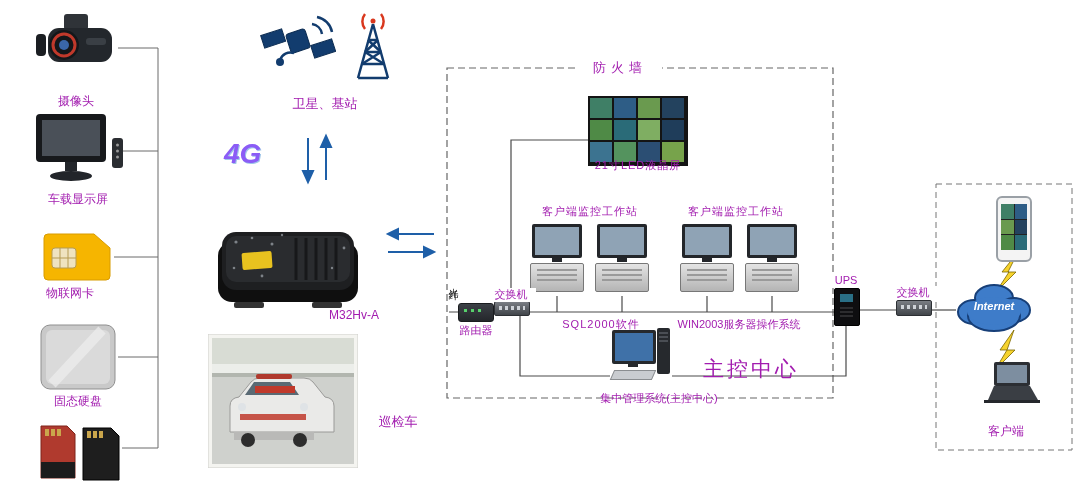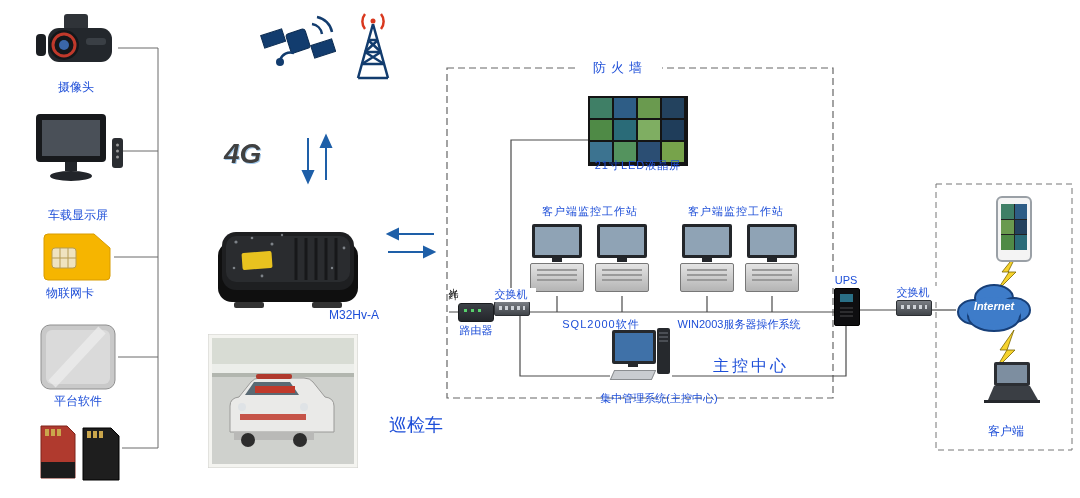--- a/index.html
+++ b/index.html
@@ -1,26 +1,26 @@
 <!DOCTYPE html>
 <html><head>
 <meta charset="utf-8">
 <style>
   html,body{margin:0;padding:0;background:#fff;}
   .canvas{position:relative;width:1080px;height:498px;background:#fff;overflow:hidden;
           font-family:"Liberation Sans","DejaVu Sans",sans-serif;color:#111;}
   .abs{position:absolute;}
   svg{display:block;}
-  .lbl{position:absolute;font-size:12px;color:#1d4ed8;text-align:center;line-height:1.25;}
+  .lbl{position:absolute;font-size:12px;color:#a21caf;text-align:center;line-height:1.25;}
   .lbl-sm{font-size:11px;}
   .bgw{background:#fff;}
   .sp1{letter-spacing:1px;}
   .fw-label{font-size:13px;letter-spacing:5px;}
-  .title-big{font-size:16px;letter-spacing:3px;}
-  .tech4g{position:absolute;font-size:28px;font-weight:bold;font-style:italic;color:#404040;
+  .title-big{font-size:21px;letter-spacing:3px;}
+  .tech4g{position:absolute;font-size:28px;font-weight:bold;font-style:italic;color:#8b5cf6;
           text-shadow:1px 1px 0 #9fc6e8;}
   .fiber{position:absolute;font-size:10px;writing-mode:vertical-rl;letter-spacing:2px;background:#fff;}
   
   .ws{position:absolute;width:58px;height:72px;}
   .ws-mon{margin:0 auto;width:44px;height:28px;background:#8fa3b5;border:3px solid #23262a;border-radius:2px;}
   .ws-neck{margin:0 auto;width:10px;height:4px;background:#23262a;}
   .ws-box{margin:1px auto 0;width:54px;height:29px;background:linear-gradient(#e4e4e4,#b4b4b4);
           border:1px solid #777;border-radius:2px;position:relative;box-sizing:border-box;}
   .ws-box::before{content:"";position:absolute;left:6px;right:6px;top:5px;height:15px;
           background:repeating-linear-gradient(#9a9a9a 0 2px,transparent 2px 5px);}
@@ -110,53 +110,53 @@
     <svg width="92" height="80" viewBox="0 0 92 80">
       <rect x="34" y="6" width="24" height="16" rx="3" fill="#2f3338"></rect>
       <rect x="18" y="20" width="64" height="34" rx="11" fill="#23272c"></rect>
       <circle cx="34" cy="37" r="15" fill="#14171a"></circle>
       <circle cx="34" cy="37" r="11" fill="none" stroke="#c0392b" stroke-width="3"></circle>
       <circle cx="34" cy="37" r="5" fill="#3a66a8"></circle>
       <rect x="56" y="30" width="20" height="7" rx="3" fill="#3a3f45"></rect>
       <rect x="6" y="26" width="10" height="22" rx="4" fill="#1b1e22"></rect>
     </svg>
   </div>
-  <div class="lbl" style="left:30px;top:80px;width:92px">摄像头</div>
+  <div class="lbl" style="left:30px;top:94px;width:92px">摄像头</div>
 
   <div class="abs" style="left:34px;top:112px;width:92px;height:78px">
     <svg width="92" height="78" viewBox="0 0 92 78">
       <rect x="2" y="2" width="70" height="48" rx="4" fill="#17191c"></rect>
       <rect x="8" y="8" width="58" height="36" fill="#4a5058"></rect>
       <rect x="31" y="50" width="12" height="9" fill="#22252a"></rect>
       <ellipse cx="37" cy="64" rx="21" ry="5" fill="#22252a"></ellipse>
       <rect x="78" y="26" width="11" height="30" rx="3" fill="#2a2d31"></rect>
       <circle cx="83.5" cy="33" r="1.5" fill="#999"></circle>
       <circle cx="83.5" cy="39" r="1.5" fill="#999"></circle>
       <circle cx="83.5" cy="45" r="1.5" fill="#999"></circle>
     </svg>
   </div>
-  <div class="lbl" style="left:30px;top:208px;width:96px">车载显示屏</div>
+  <div class="lbl" style="left:30px;top:192px;width:96px">车载显示屏</div>
 
   <div class="abs" style="left:42px;top:232px;width:70px;height:50px">
     <svg width="70" height="50" viewBox="0 0 70 50">
       <path d="M6,2 H52 L68,16 V44 a4,4 0 0 1 -4,4 H6 a4,4 0 0 1 -4,-4 V6 a4,4 0 0 1 4,-4 Z" fill="#f6b500" stroke="#d89b00"></path>
       <rect x="10" y="16" width="24" height="20" rx="3" fill="#efe3c0" stroke="#b59b55"></rect>
       <path d="M18,16 V36 M26,16 V36 M10,26 H34" stroke="#b59b55" fill="none"></path>
     </svg>
   </div>
   <div class="lbl" style="left:22px;top:286px;width:96px">物联网卡</div>
 
   <div class="abs" style="left:38px;top:322px;width:80px;height:70px">
     <svg width="80" height="70" viewBox="0 0 80 70">
       <rect x="3" y="3" width="74" height="64" rx="9" fill="#c9c9c9" stroke="#8f8f8f"></rect>
       <rect x="8" y="8" width="64" height="54" rx="6" fill="#dadada"></rect>
       <path d="M14,62 L64,8" stroke="#efefef" stroke-width="10" opacity="0.7"></path>
     </svg>
   </div>
-  <div class="lbl" style="left:30px;top:394px;width:96px">平台软件</div>
+  <div class="lbl" style="left:30px;top:394px;width:96px">固态硬盘</div>
 
   <div class="abs" style="left:33px;top:416px;width:92px;height:66px">
     <svg width="92" height="66" viewBox="0 0 92 66">
       <path d="M8,10 L34,10 L42,18 L42,62 L8,62 Z" fill="#b03a2e" stroke="#7e241b"></path>
       <rect x="8" y="46" width="34" height="16" fill="#1c1c1c"></rect>
       <rect x="12" y="13" width="4" height="7" fill="#caa64c"></rect>
       <rect x="18" y="13" width="4" height="7" fill="#caa64c"></rect>
       <rect x="24" y="13" width="4" height="7" fill="#caa64c"></rect>
       <path d="M50,12 L78,12 L86,20 L86,64 L50,64 Z" fill="#1e1e1e" stroke="#000"></path>
       <rect x="54" y="15" width="4" height="7" fill="#caa64c"></rect>
@@ -185,20 +185,21 @@
         <path d="M20,30 H30 M17,42 H33 M14,54 H36"></path>
         <path d="M20,30 L33,42 M30,30 L17,42 M17,42 L36,54 M33,42 L14,54"></path>
       </g>
       <circle cx="25" cy="11" r="2.5" fill="#d9381e"></circle>
       <g stroke="#d9381e" stroke-width="2.5" fill="none">
         <path d="M17,4 a12,12 0 0 0 0,15"></path>
         <path d="M33,4 a12,12 0 0 1 0,15"></path>
       </g>
     </svg>
   </div>
+  <div class="lbl" style="left:258px;top:96px;width:134px;font-size:13px">卫星、基站</div>
 
   <div class="tech4g" style="left:224px;top:138px">4G</div>
 
   <div class="abs" style="left:212px;top:218px;width:152px;height:95px">
     <svg width="152" height="95" viewBox="0 0 152 95">
       <rect x="6" y="24" width="140" height="60" rx="14" fill="#0f0f0f"></rect>
       <rect x="10" y="14" width="132" height="58" rx="14" fill="#1e1f21"></rect>
       <rect x="14" y="18" width="124" height="46" rx="10" fill="#2a2c2f"></rect>
       <g stroke="#17181a" stroke-width="3">
         <path d="M84,20 V62 M94,20 V62 M104,20 V62 M114,20 V62 M124,20 V62"></path>
@@ -232,21 +233,21 @@
       <rect x="47" y="52" width="40" height="7" fill="#c0392b"></rect>
       <rect x="48" y="40" width="36" height="5" rx="2" fill="#b03a2e"></rect>
       <rect x="32" y="80" width="66" height="6" fill="#c0392b" opacity="0.85"></rect>
       <circle cx="34" cy="73" r="4" fill="#dfe3e6"></circle>
       <circle cx="96" cy="73" r="4" fill="#dfe3e6"></circle>
       <rect x="26" y="98" width="80" height="8" fill="#b9b9b7"></rect>
       <circle cx="40" cy="106" r="7" fill="#2d2d2d"></circle>
       <circle cx="92" cy="106" r="7" fill="#2d2d2d"></circle>
     </svg>
   </div>
-  <div class="lbl" style="left:384px;top:414px;width:64px;font-size:18px">巡检车</div>
+  <div class="lbl" style="left:366px;top:414px;width:64px;font-size:13px">巡检车</div>
 
   <div class="lbl bgw fw-label" style="left:578px;top:60px;width:84px">防火墙</div>
 
   <div class="abs" style="left:588px;top:96px;width:100px;height:70px">
     <svg width="100" height="70" viewBox="0 0 100 70">
       <rect width="100" height="70" fill="#141414"></rect>
       <rect x="2" y="2" width="22" height="20" fill="#3f7f66"></rect>
       <rect x="26" y="2" width="22" height="20" fill="#2e5d86"></rect>
       <rect x="50" y="2" width="22" height="20" fill="#6a9a4f"></rect>
       <rect x="74" y="2" width="22" height="20" fill="#23425e"></rect>

